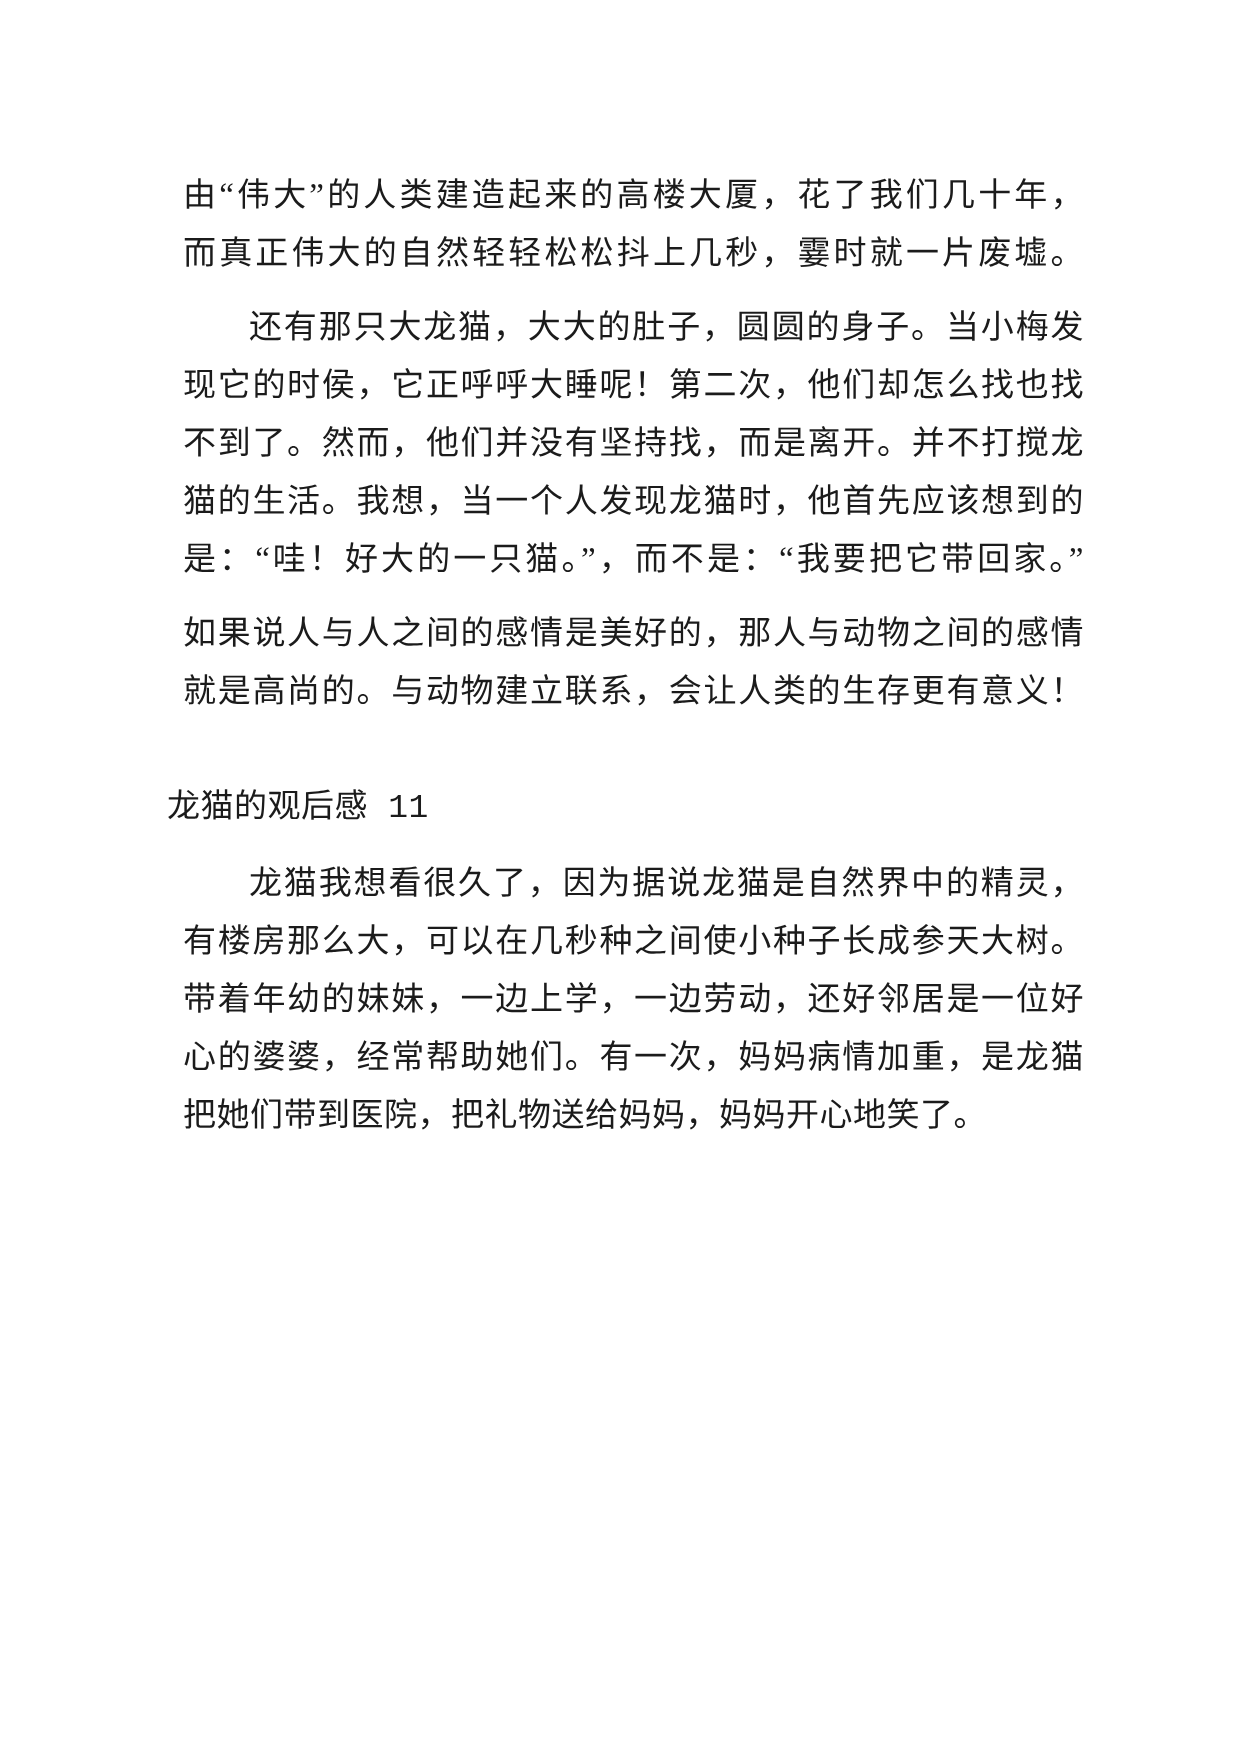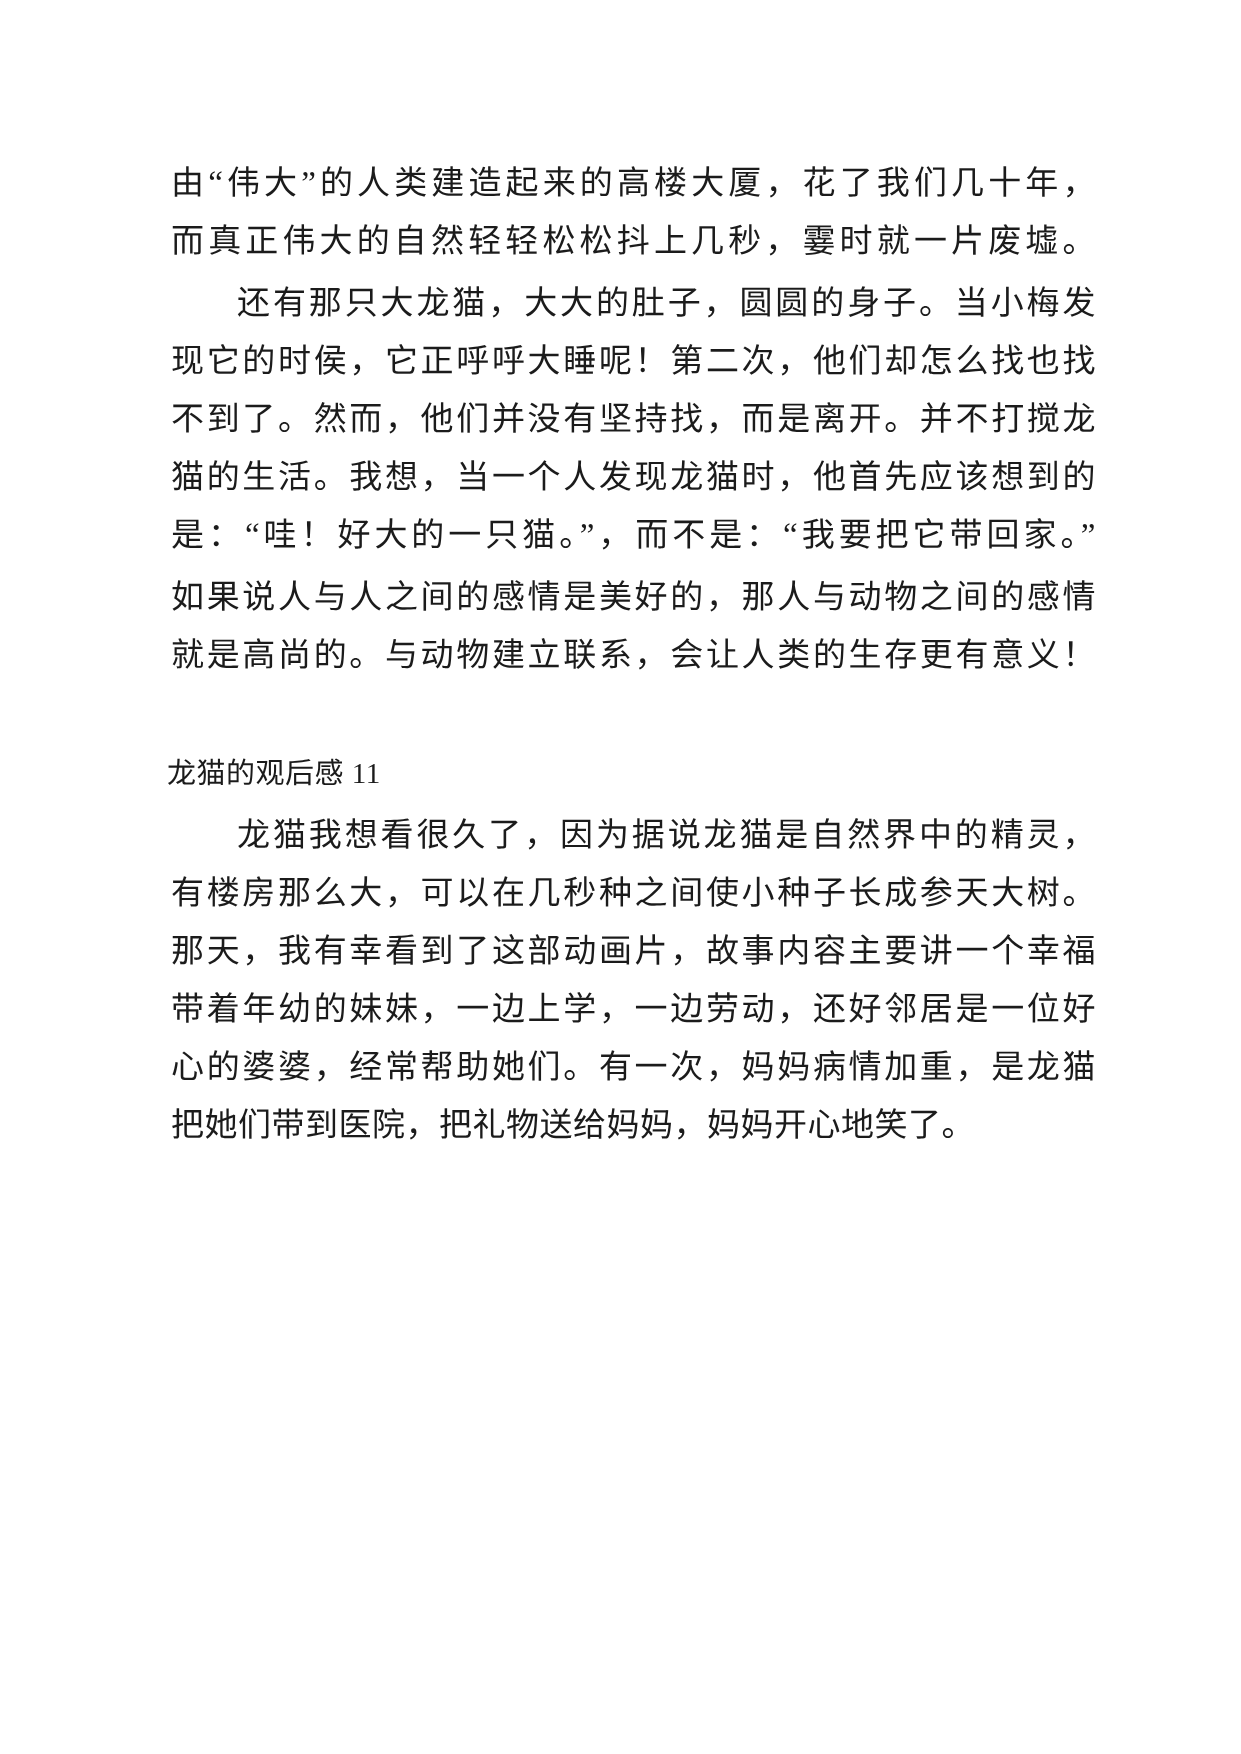--- a/index.html
+++ b/index.html
@@ -14,47 +14,48 @@
     color: #1b1b1b;
     overflow: hidden;
   }
   .page {
     box-sizing: border-box;
     width: 1241px;
     height: 1754px;
     padding: 150px 141px 0 167px;
     background: #ffffff;
   }
-  .para { margin: 4px; padding: 0; }
+  .para { margin: 16px; padding: 0; }
   .line {
     display: block;
     font-size: 33px;
     line-height: 58px;
     height: 58px;
     overflow: hidden;
     text-align: justify;
     text-align-last: justify;
     text-justify: inter-character;
     white-space: normal;
     letter-spacing: 0.5px;
   }
   .line.short {
     text-align: center;
     text-align-last: left;
   }
   .line.indent { text-indent: 66px; }
   .heading-block { margin-top: 60px; }
   .heading-line {
     display: block;
-    font-size: 29px;
+    font-size: 33px;
     line-height: 58px;
     height: 58px;
     text-align: left;
     text-align-last: left;
     letter-spacing: 0.5px;
+    font-family: Liberation Mono, monospace;
   }
 </style>
 </head>
 <body>
 
 <div class="page">
 
   <p class="para">
     <span class="line">由“伟大”的人类建造起来的高楼大厦，花了我们几十年，</span>
     <span class="line">而真正伟大的自然轻轻松松抖上几秒，霎时就一片废墟。</span>
@@ -73,20 +74,19 @@
     <span class="line">就是高尚的。与动物建立联系，会让人类的生存更有意义！</span>
   </p>
 
   <div class="heading-block">
     <span class="heading-line">龙猫的观后感 11</span>
   </div>
 
   <p class="para">
     <span class="line indent">龙猫我想看很久了，因为据说龙猫是自然界中的精灵，</span>
     <span class="line">有楼房那么大，可以在几秒种之间使小种子长成参天大树。</span>
-    <span class="line">那天，我有幸看到了这部动画片，故事内容主要讲一个幸福</span>
     <span class="line">带着年幼的妹妹，一边上学，一边劳动，还好邻居是一位好</span>
     <span class="line">心的婆婆，经常帮助她们。有一次，妈妈病情加重，是龙猫</span>
     <span class="line short">把她们带到医院，把礼物送给妈妈，妈妈开心地笑了。</span>
   </p>
 
 
 </div>
 
 </body></html>

